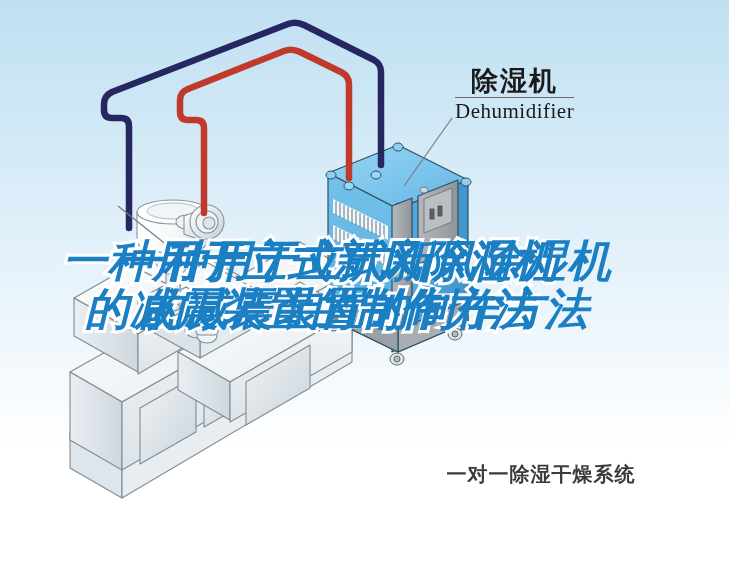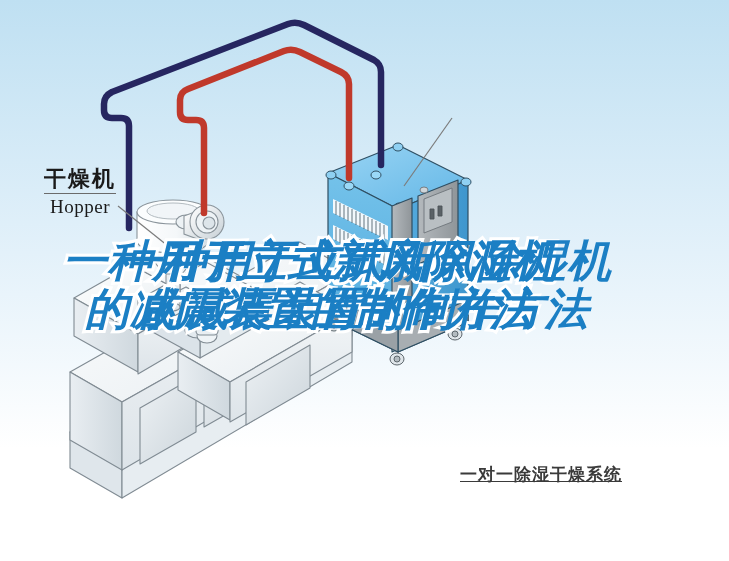--- a/index.html
+++ b/index.html
@@ -29,21 +29,21 @@
 
   #label-dehumidifier{left:455px;top:66px;}
   #label-dehumidifier .label-cn{font-size:27px;line-height:30px;}
   #label-dehumidifier .label-en{font-size:21px;line-height:25px;letter-spacing:.5px;}
 
   #label-hopper{left:44px;top:166px;}
   #label-hopper .label-cn{font-size:22px;line-height:26px;}
   #label-hopper .label-en{font-size:19px;line-height:23px;letter-spacing:.5px;}
 
   #caption{position:absolute;left:396px;top:458px;text-align:center;width:290px;}
-  #caption .label-cn{font-size:17px;line-height:32px;color:#3a3a3a;letter-spacing:1px;text-decoration:underline;}
+  #caption .label-cn{font-size:20px;line-height:32px;color:#3a3a3a;letter-spacing:1px;}
   #caption .label-en{font-size:19px;line-height:24px;color:#2a2a2a;letter-spacing:.3px;}
 
   
   #watermark{
     position:absolute;left:0;top:238px;width:620px;text-align:center;
     font-family:Liberation Serif, serif;
     font-weight:700;font-style:italic;
     font-size:44px;line-height:48px;letter-spacing:1px;
     color:#1b7fc4;
     -webkit-text-stroke:6px #ffffff;
@@ -258,26 +258,26 @@
     <path d="M129,228 L129,126 Q129,118 121,118 L112,118 Q104,118 104,110 L104,104
              Q104,96 112,92 L288,24 Q296,21 304,25 L374,60 Q381,64 381,72 L381,165" fill="none" stroke="#262660" stroke-width="6.5" stroke-linecap="round" stroke-linejoin="round"></path>
 
     <path d="M349,178 L349,84 Q349,76 341,72 L300,52 Q292,48 284,51 L188,89
              Q180,92 180,100 L180,112 Q180,120 188,120 L196,120 Q204,120 204,128 L204,213" fill="none" stroke="#c0392b" stroke-width="6.5" stroke-linecap="round" stroke-linejoin="round"></path>
 
     <line x1="452" y1="118" x2="404" y2="186" stroke="#7c7c7c" stroke-width="1.2"></line>
     <line x1="118" y1="206" x2="168" y2="246" stroke="#7c7c7c" stroke-width="1.2"></line>
   </svg>
 
-
-  <div class="label-block" id="label-hopper">
-    <div class="label-cn">干燥机</div>
+  <div class="label-block" id="label-dehumidifier">
+    <div class="label-cn">除湿机</div>
     <div class="rule"></div>
-    <div class="label-en">Hopper</div>
+    <div class="label-en">Dehumidifier</div>
   </div>
+
 
   <div id="caption">
     <div class="label-cn">一对一除湿干燥系统</div>
   </div>
 
   <div id="watermark">
     <span class="wm-line">一种用于立式新风除湿机</span>
     <span class="wm-line">的减震装置的制作方法</span>
     <span class="wm-fill">
       <span class="wm-line">一种用于立式新风除湿机</span>

